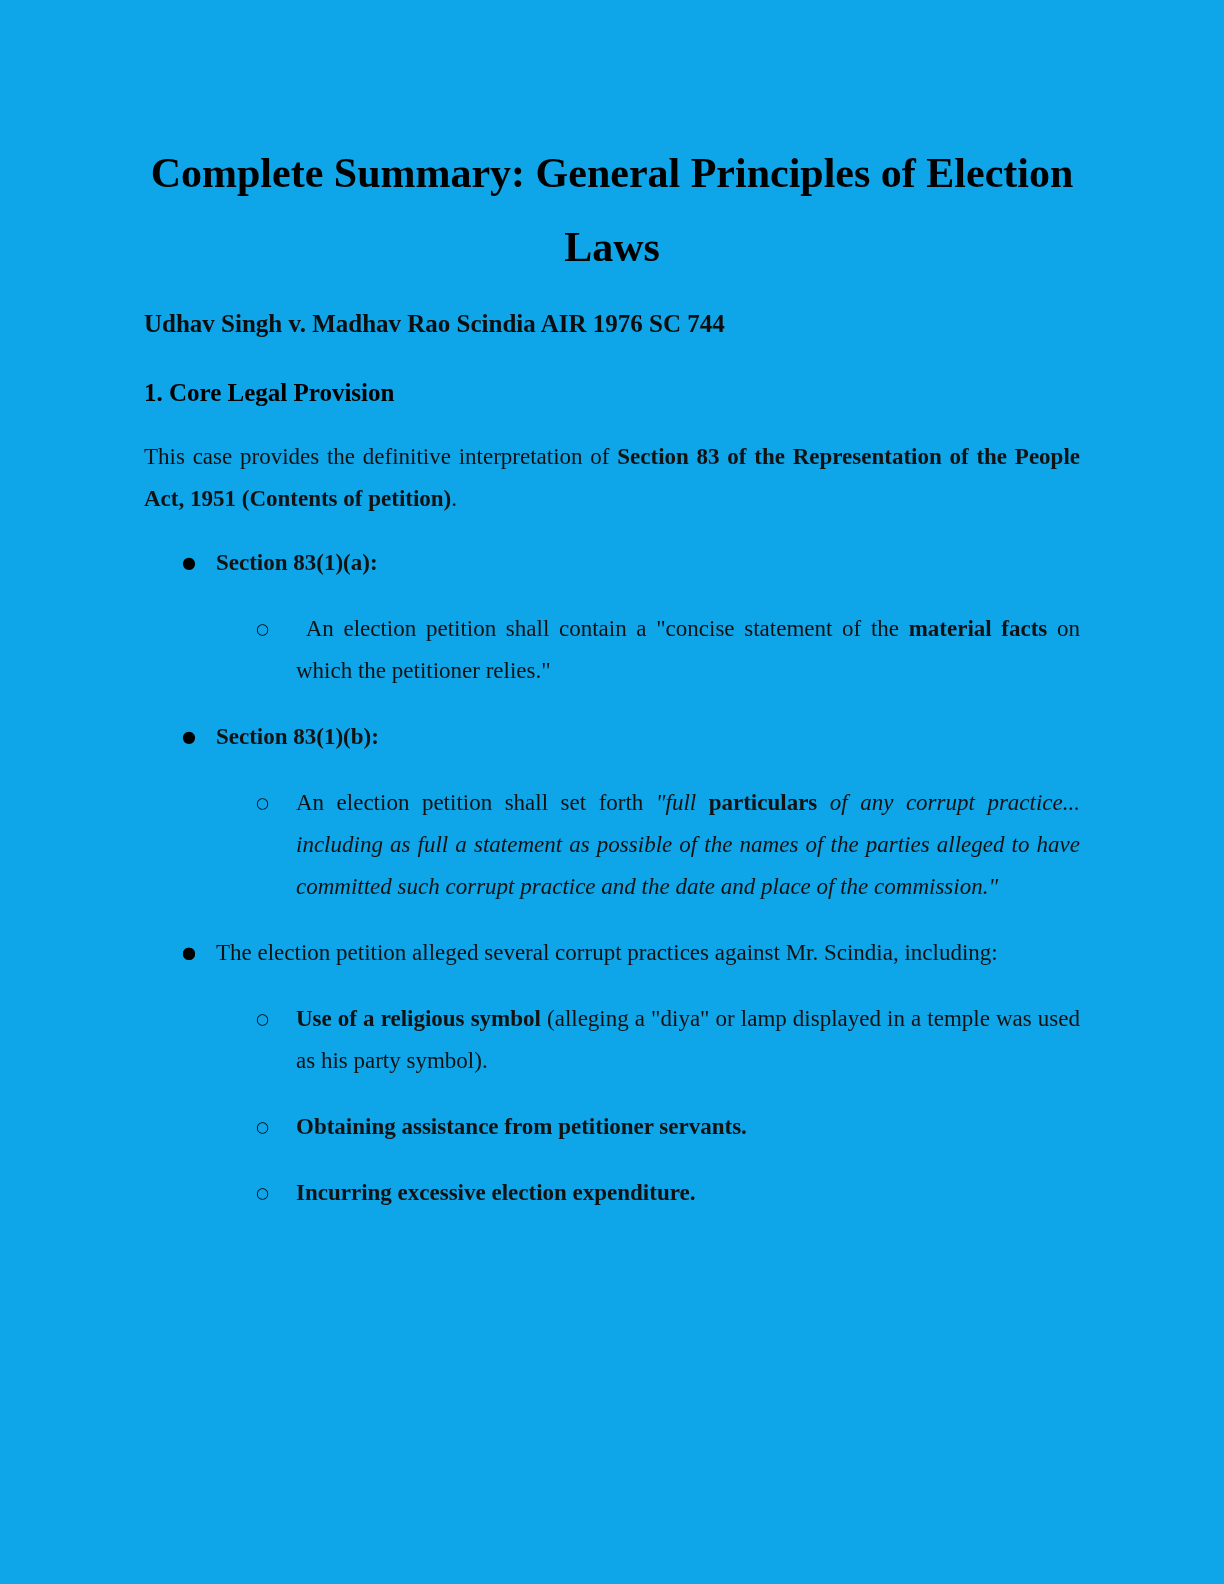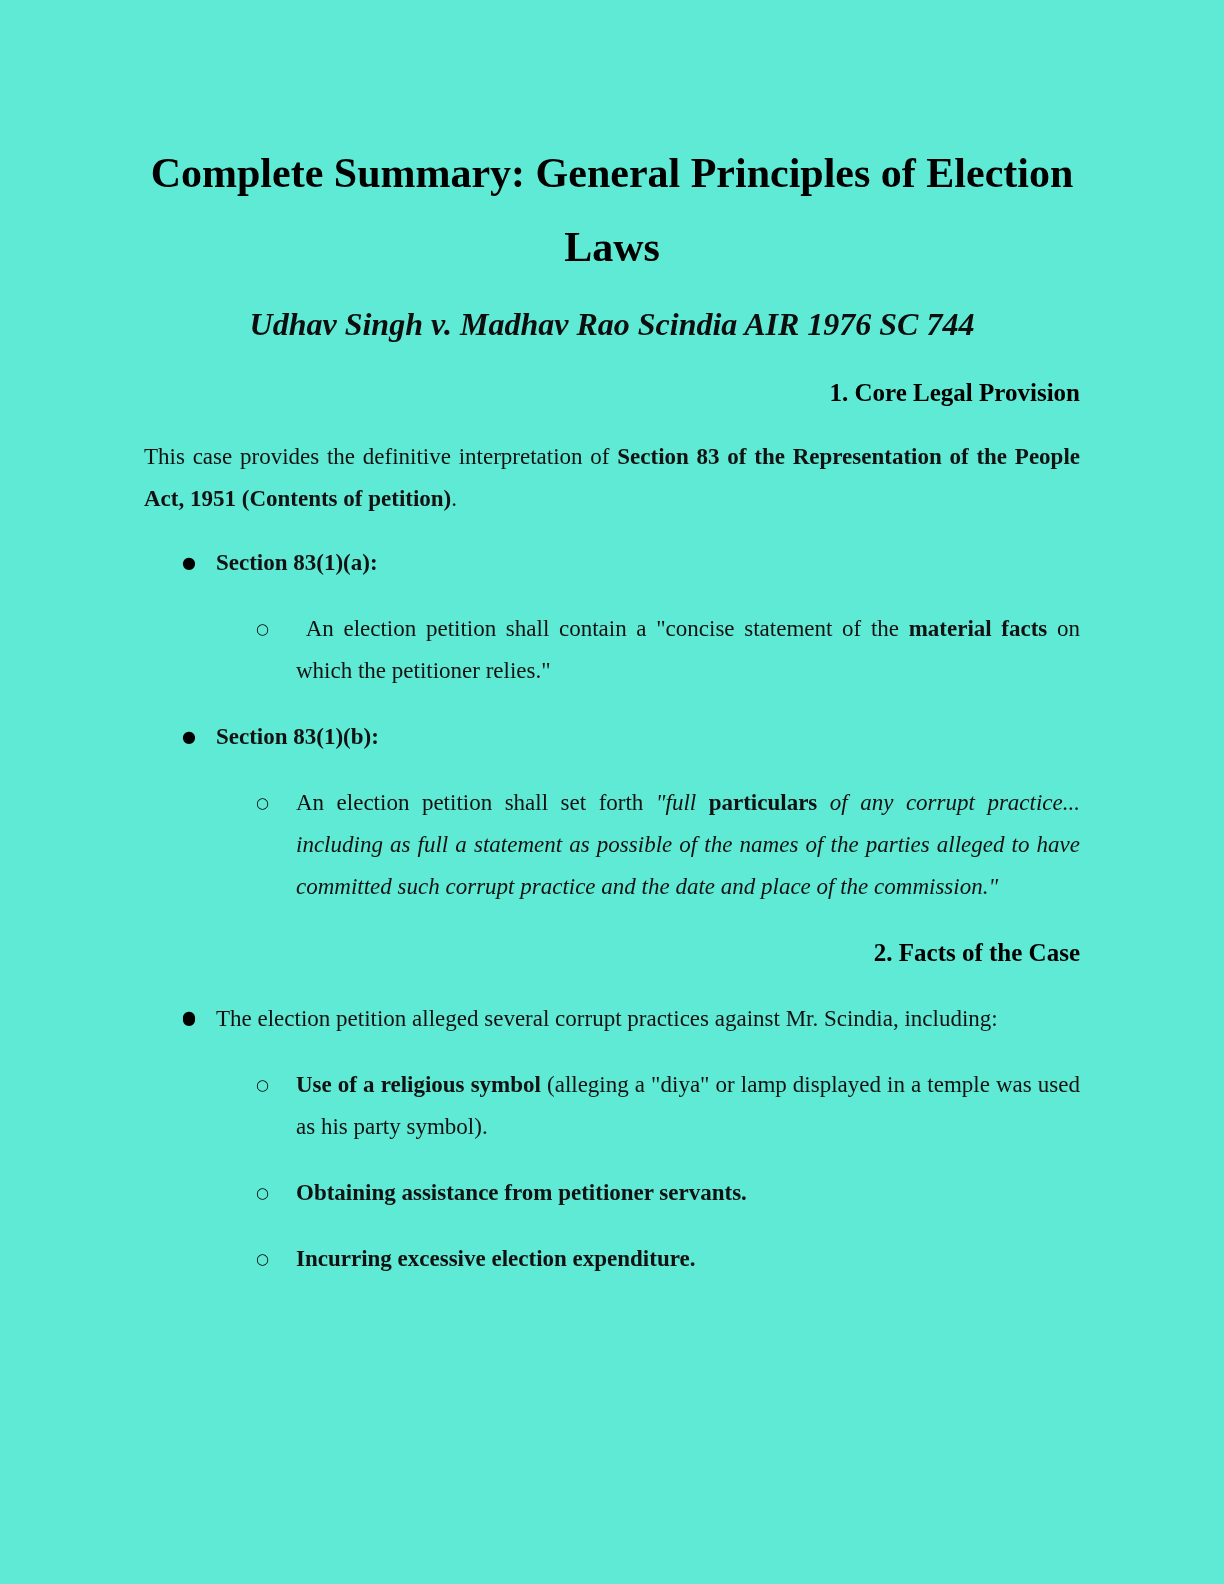--- a/index.html
+++ b/index.html
@@ -6,50 +6,47 @@
     margin: 0;
     padding: 0;
     background: #ffffff;
   }
   .page {
     position: relative;
     width: 1224px;
     height: 1584px;
     box-sizing: border-box;
     padding: 136px 144px 8px 144px;
-    background: #5eead4;
+    background: #0ea5e9;
     color: #121212;
     font-family: "Liberation Serif", "DejaVu Serif", serif;
     overflow: hidden;
   }
   .title {
     margin: 0 0 18px 0;
     font-size: 42px;
     line-height: 74px;
     font-weight: bold;
     text-align: center;
     color: #000000;
   }
   .title .tl { display: block; }
   .subtitle {
     margin: 0 0 26px 0;
-    font-size: 32px;
+    font-size: 25px;
     line-height: 44px;
     font-weight: bold;
-    font-style: italic;
-    text-align: center;
     color: #0e0e0e;
   }
   h2.sec {
     margin: 24px 0 22px 0;
     font-size: 25px;
     line-height: 42px;
     font-weight: bold;
     color: #000000;
-    text-align: right;
   }
   .body {
     font-size: 23px;
     line-height: 42px;
     margin: 0 0 22px 0;
   }
   .just { text-align: justify; }
   .li {
     position: relative;
     font-size: 23px;
@@ -98,21 +95,20 @@
 
   <div class="li l1">
     <span class="marker">●</span>
     <span class="b">Section 83(1)(b):</span>
   </div>
 
   <div class="li l2 just">
     <span class="marker">○</span><span>An election petition shall set forth </span><span class="it">"full </span><span class="bit">particulars</span><span class="it"> of any corrupt practice... including as full a statement as possible of the names of the parties alleged to have committed such corrupt practice and the date and place of the commission."</span>
   </div>
 
-  <h2 class="sec">2. Facts of the Case</h2>
 
   <div class="li l1 just">
     <span class="marker">●</span>
   </div>
 
   <div class="li l1 just">
     <span class="marker">●</span><span>The election petition alleged several corrupt practices against Mr. Scindia, including:</span>
   </div>
 
   <div class="li l2 just">

